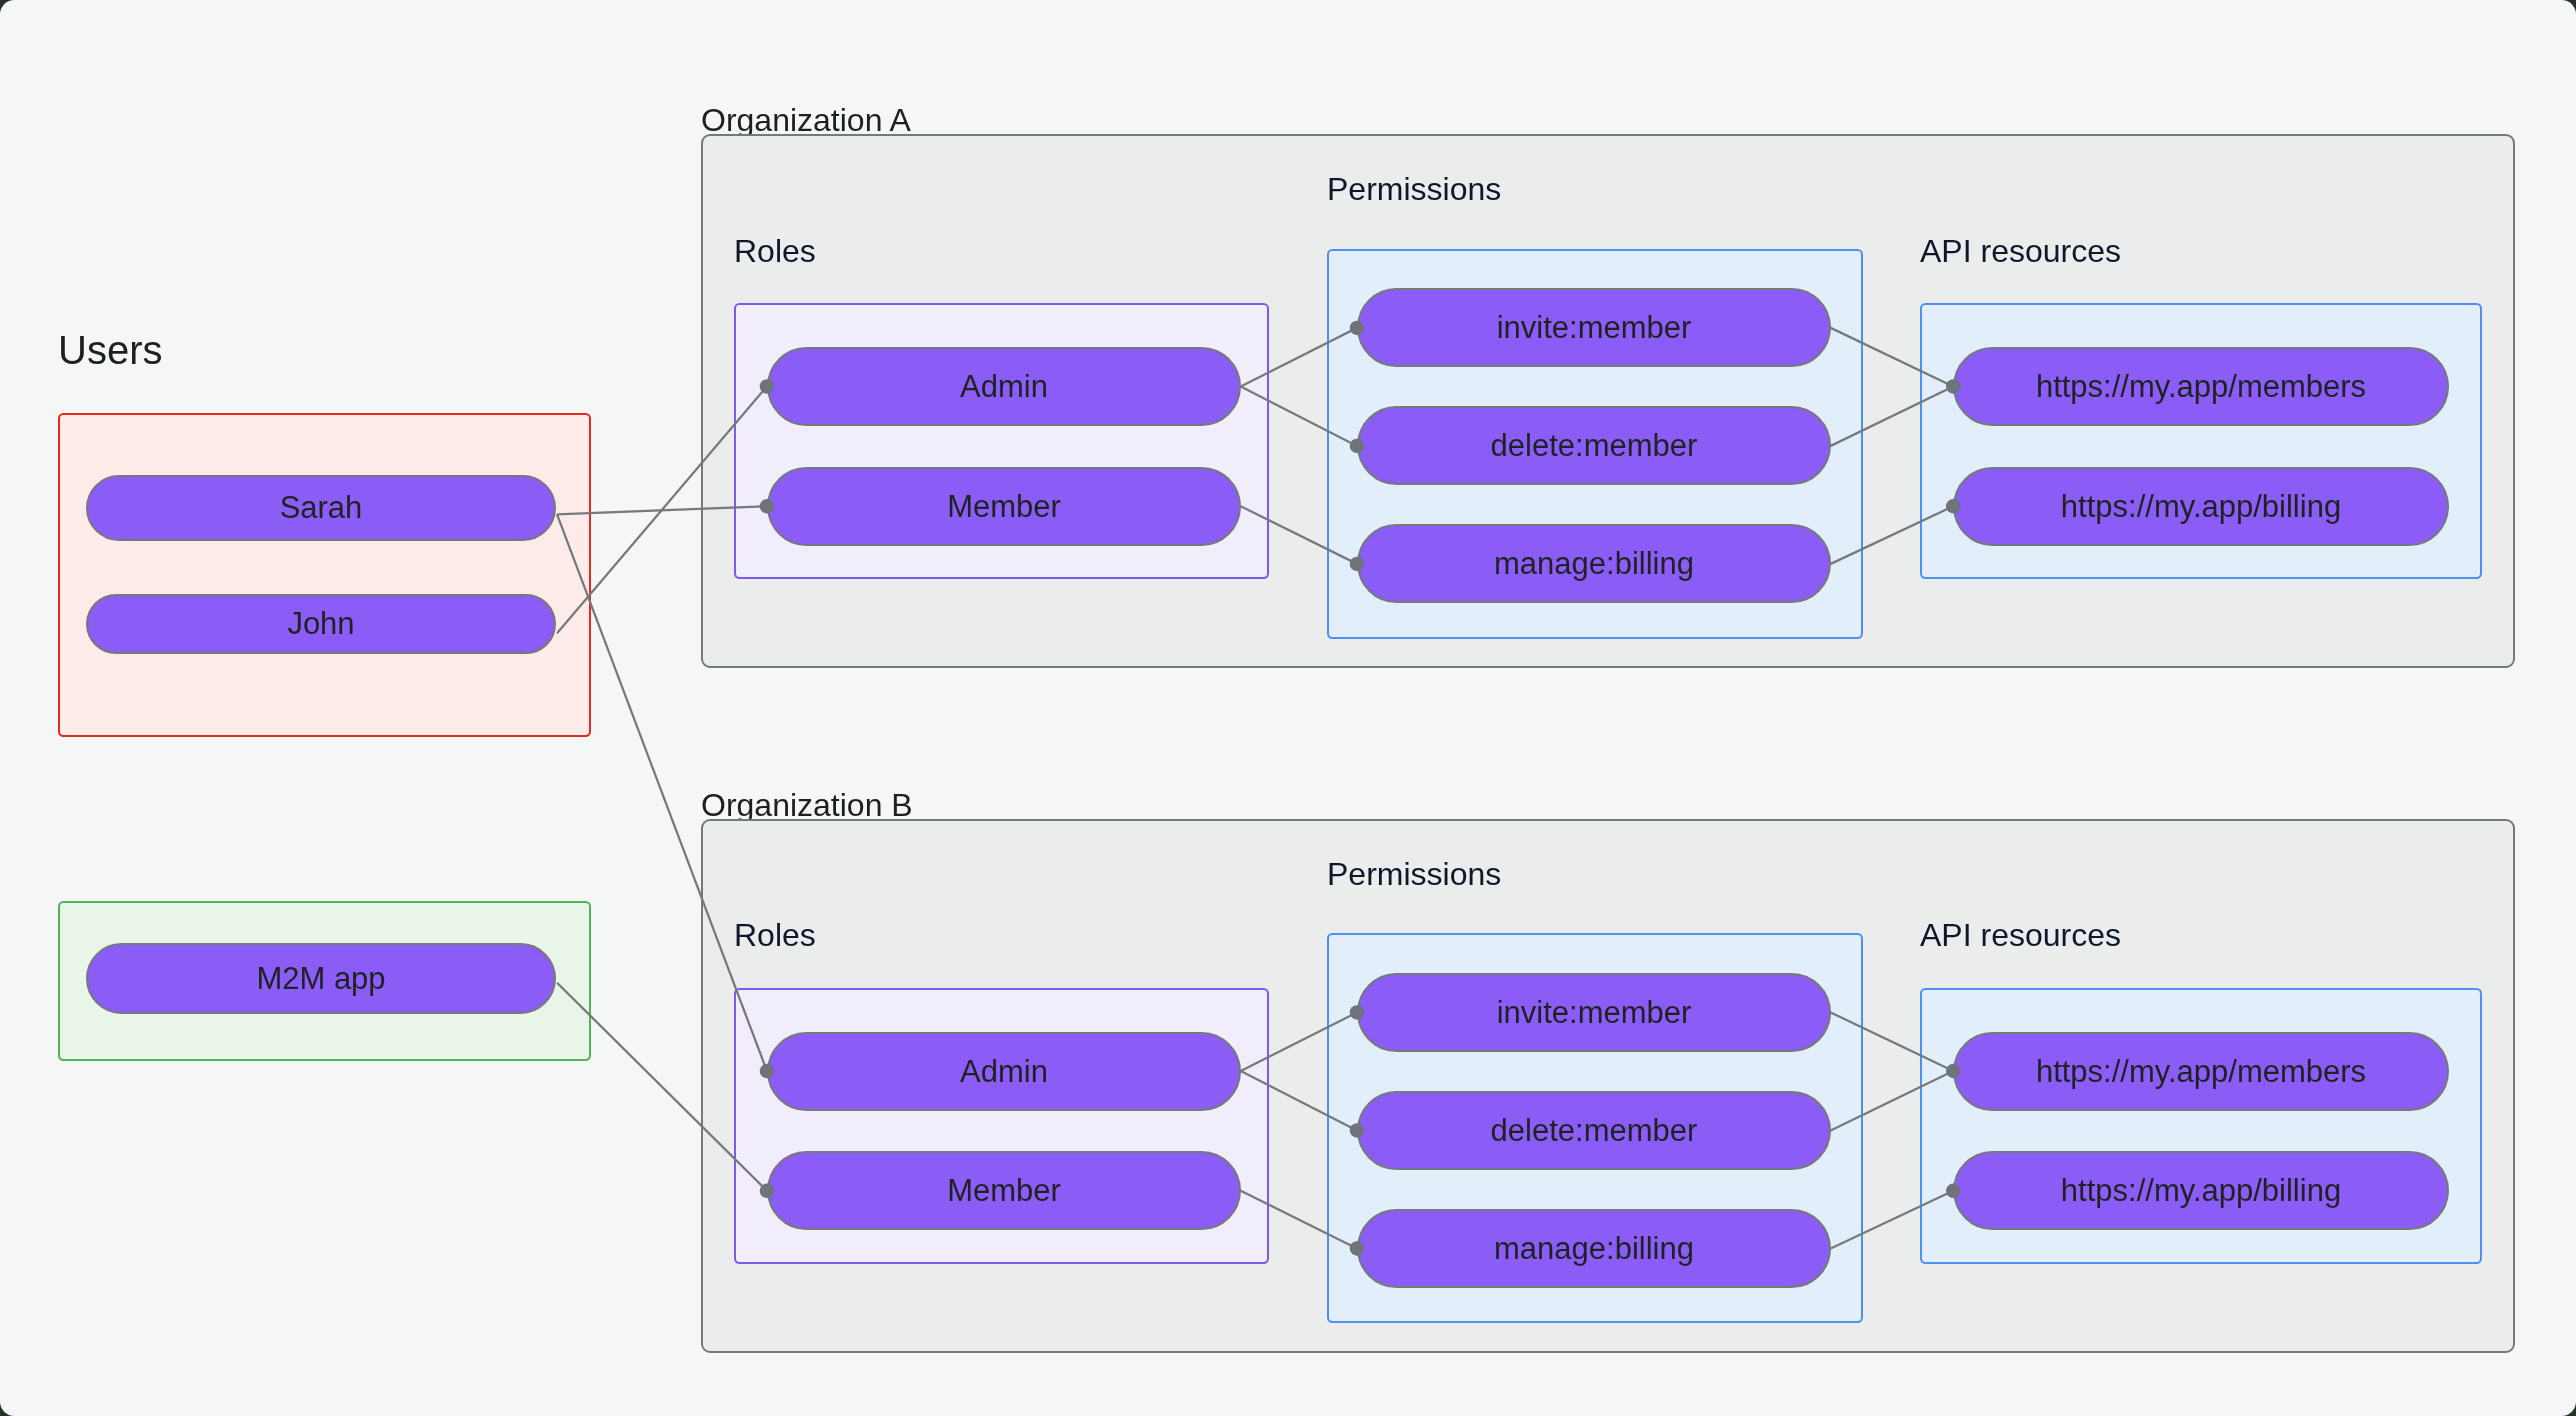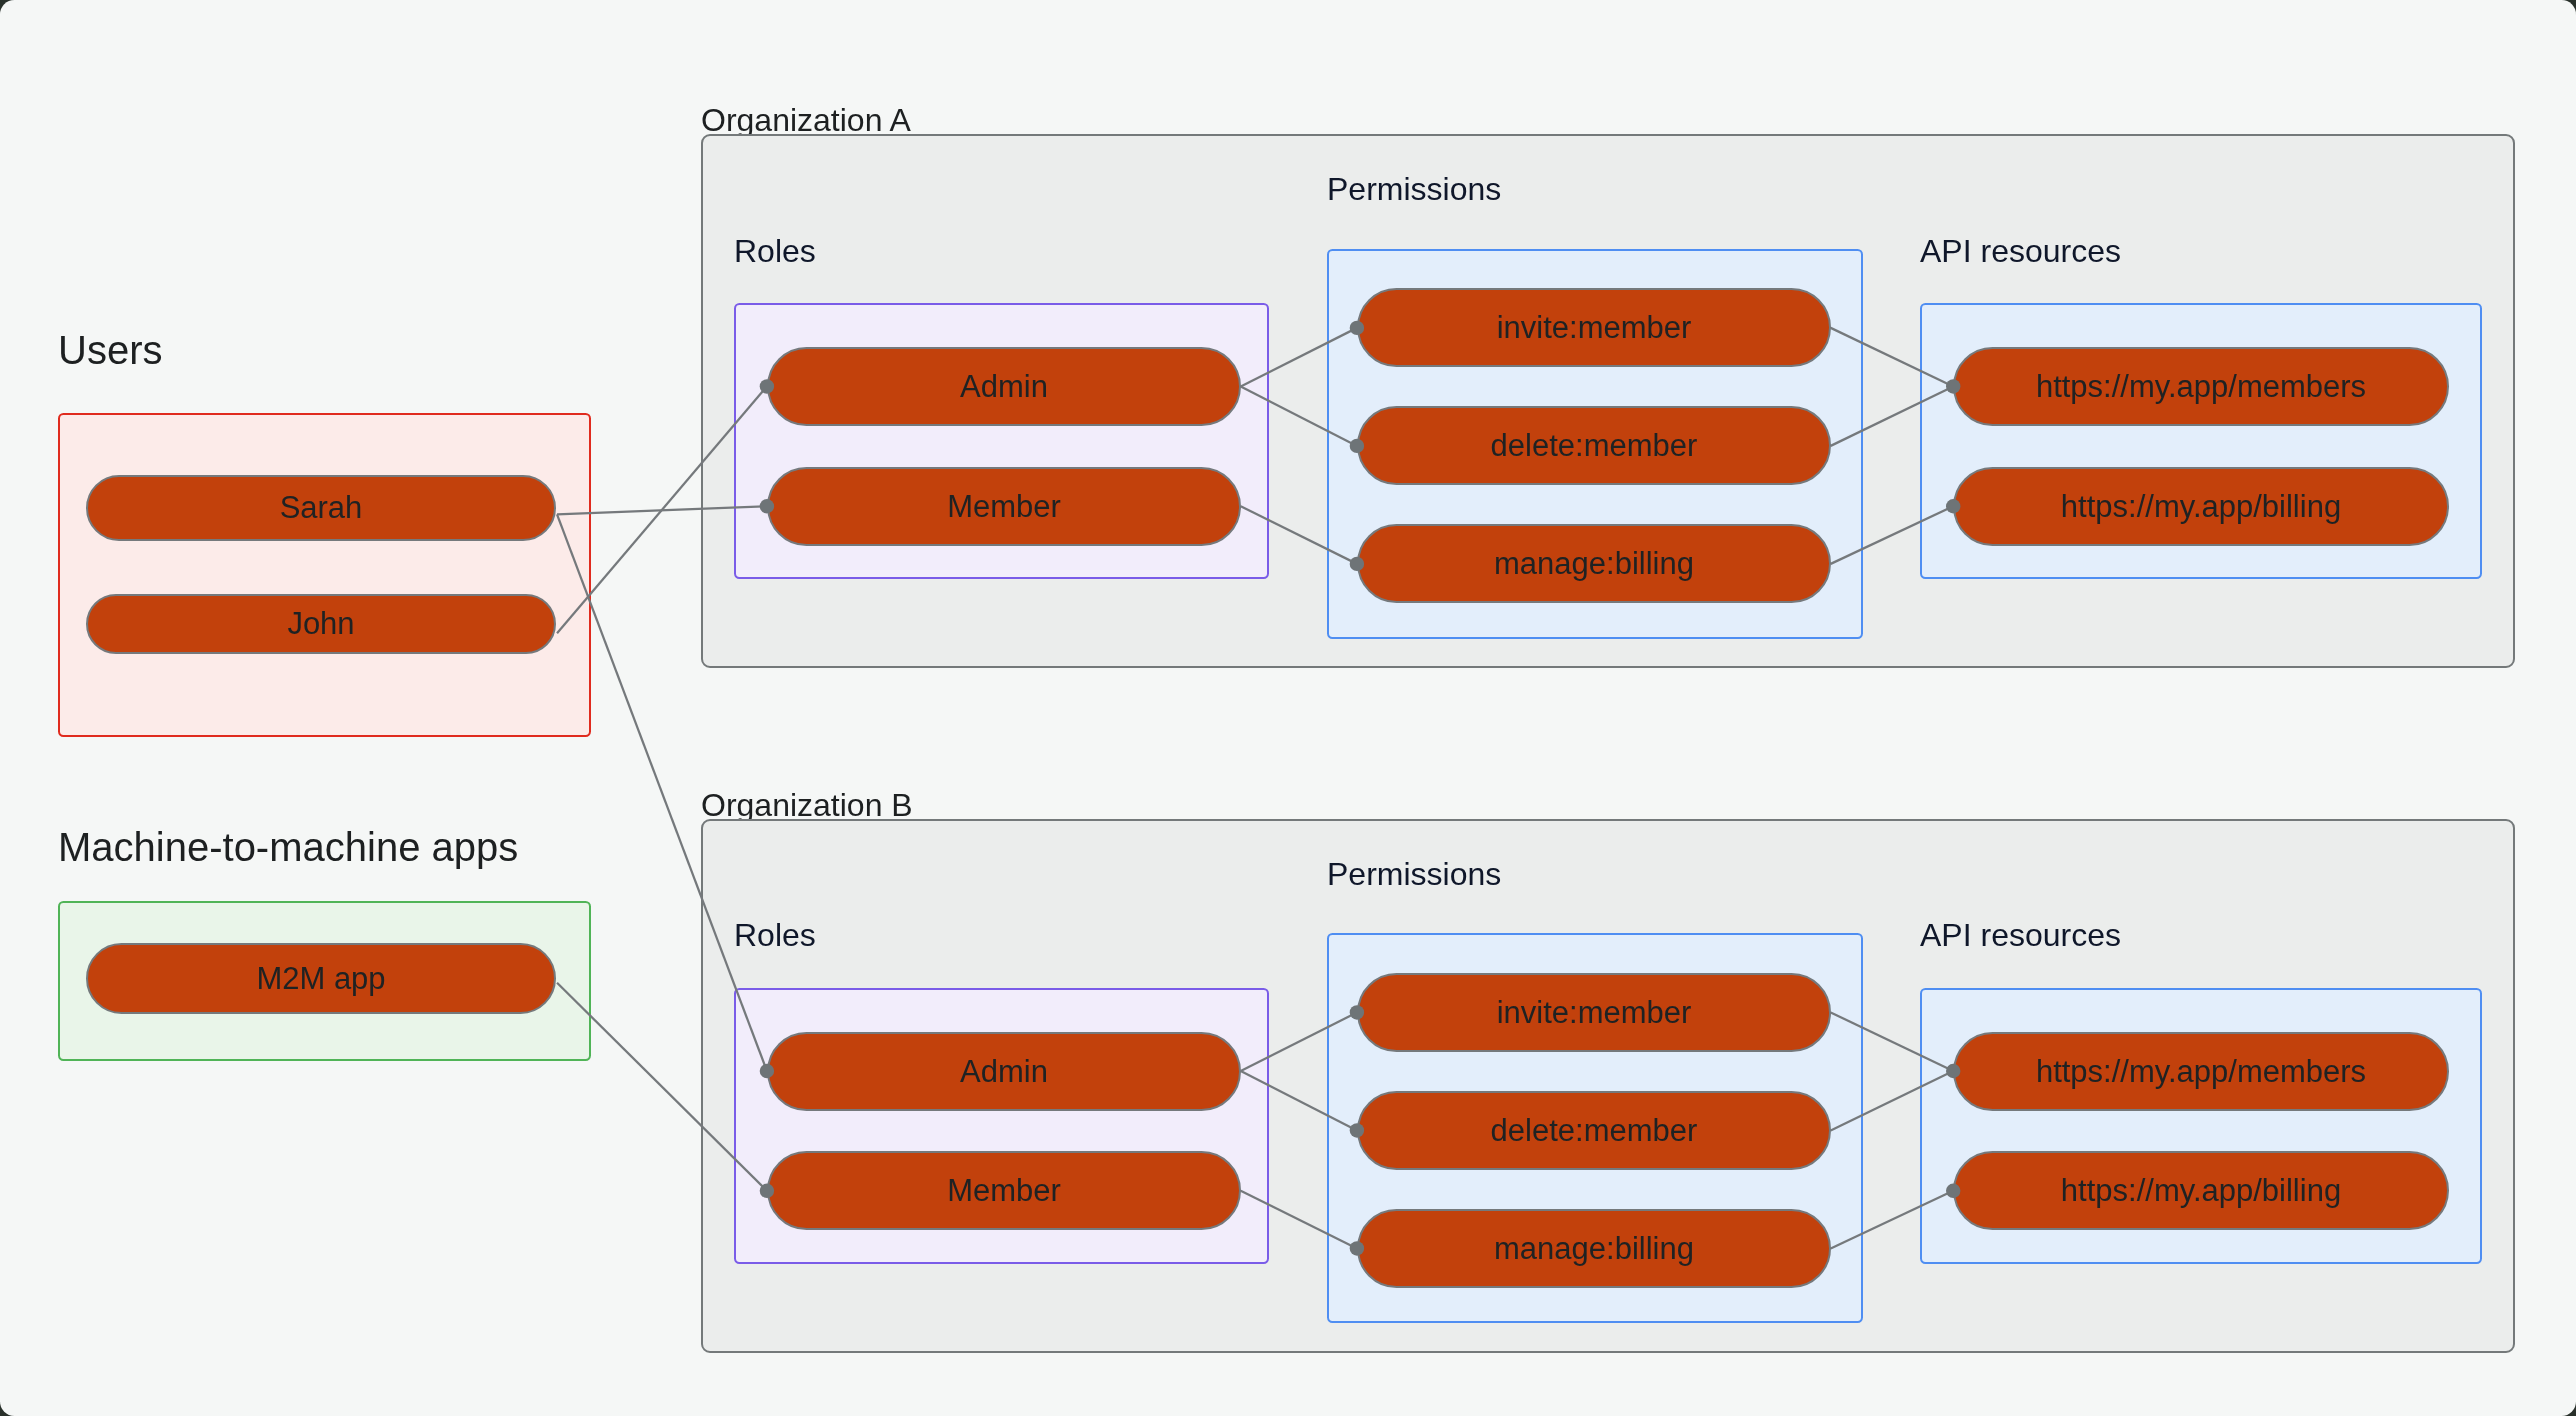--- a/index.html
+++ b/index.html
@@ -13,40 +13,39 @@
   .group-label{font-size:40px;line-height:40px;color:#1d2021;white-space:nowrap;}
   .org-title{font-size:32px;line-height:40px;color:#1d2021;white-space:nowrap;margin-top:48px;}
   .sub-label{font-size:32px;line-height:40px;color:#0f172a;white-space:nowrap;}
   .box{position:absolute;box-sizing:border-box;border-radius:5.4px;}
   .box-gray{background:#ebedec;border:2.7px solid #74797a;border-radius:9px;}
   .box-red{background:#fcebe9;border:2.7px solid #e02b1e;}
   .box-green{background:#e9f5e9;border:2.7px solid #50b457;}
   .box-purple{background:#f2edfb;border:2.7px solid #7a5ce8;}
   .box-blue{background:#e3eefb;border:2.7px solid #4f8ef2;}
   .pill{
-    position:absolute;box-sizing:border-box;background:#c2410c;
+    position:absolute;box-sizing:border-box;background:#8b5cf6;
     border:2.3px solid #75797c;border-radius:900px;
     display:flex;align-items:center;justify-content:center;
     font-size:31px;color:#1f2223;white-space:nowrap;
   }
   svg.edges{position:absolute;left:0;top:0;pointer-events:none;}
   svg.edges line{stroke:#75797c;stroke-width:2.5;}
   svg.edges circle{fill:#6e7477;}
 </style>
 </head>
 <body>
 
 <div class="stage">
 
   <div class="abs group-label" style="left:58px;top:330px;">Users</div>
   <div class="box box-red" style="left:58px;top:413px;width:533px;height:324px;"></div>
   <div class="pill" style="left:86px;top:475px;width:470px;height:66px;">Sarah</div>
   <div class="pill" style="left:86px;top:594px;width:470px;height:60px;">John</div>
 
-  <div class="abs group-label" style="left:58px;top:827px;">Machine-to-machine apps</div>
   <div class="box box-green" style="left:58px;top:901px;width:533px;height:160px;"></div>
   <div class="pill" style="left:86px;top:943px;width:470px;height:71px;">M2M app</div>
 
   <div class="abs org-title" style="left:701px;top:52px;">Organization A</div>
   <div class="box box-gray" style="left:701px;top:134px;width:1814px;height:534px;"></div>
 
   <div class="abs sub-label" style="left:1327px;top:169px;">Permissions</div>
   <div class="abs sub-label" style="left:734px;top:231px;">Roles</div>
   <div class="abs sub-label" style="left:1920px;top:231px;">API resources</div>
 

